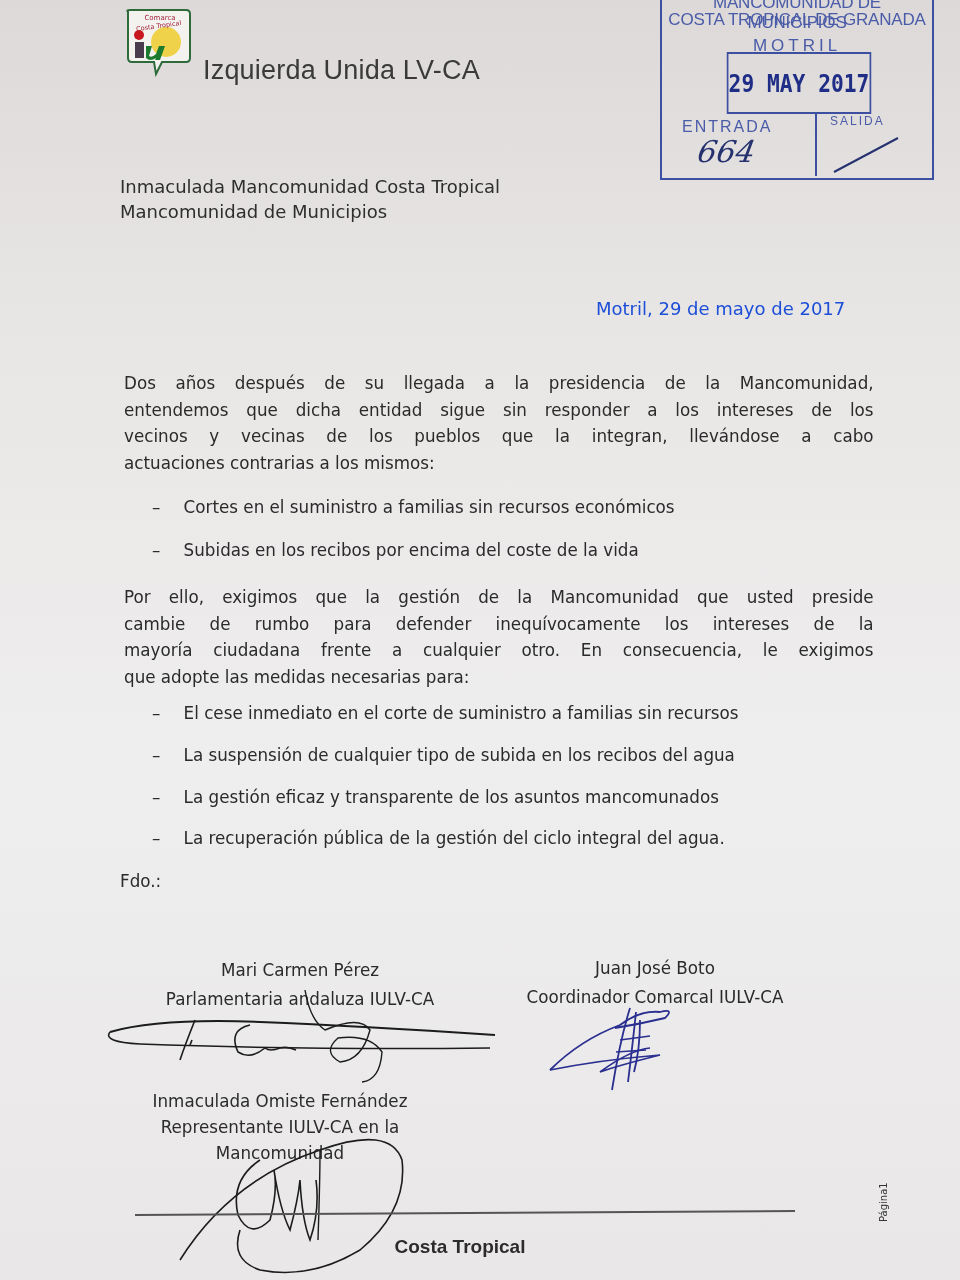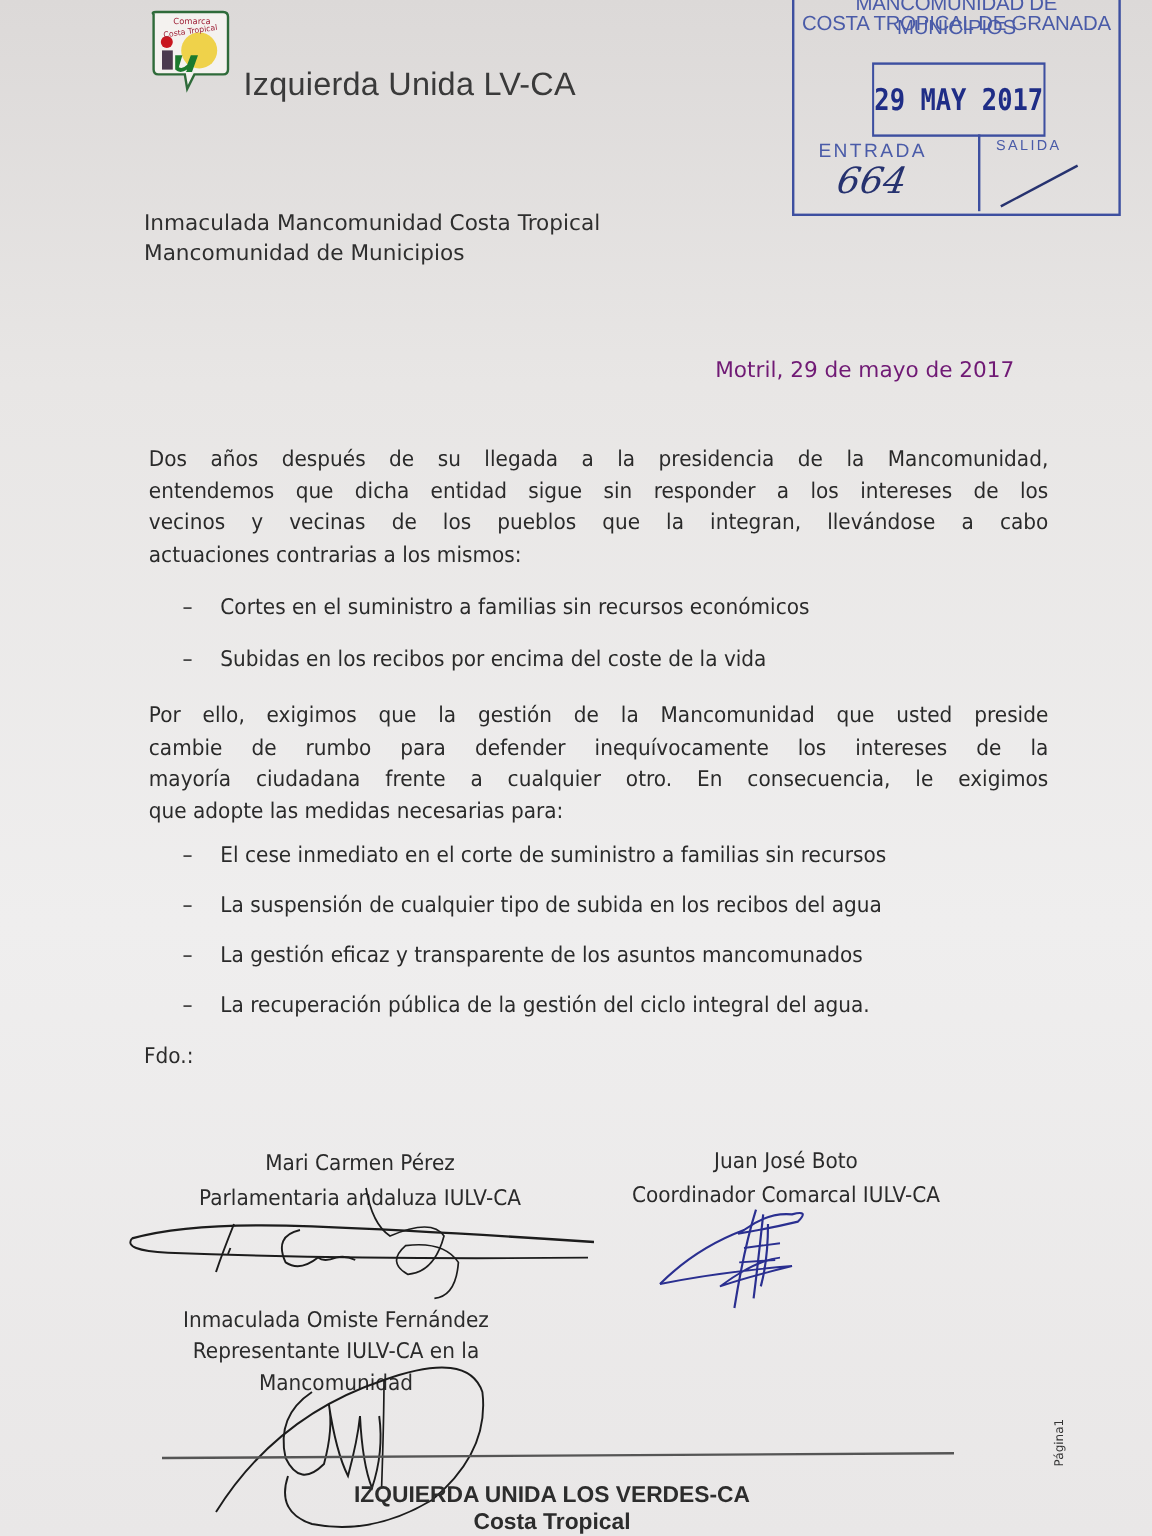--- a/index.html
+++ b/index.html
@@ -40,21 +40,21 @@
   .stamp .divider { position:absolute; left:153px; top:118px; width:2px; height:64px; background:#3d4fa0; }
   .stamp .entrada { position:absolute; left:20px; top:124px; font-size:16px; letter-spacing:2px; }
   .stamp .salida { position:absolute; left:168px; top:120px; font-size:12px; letter-spacing:2px; }
   .stamp .num {
     position:absolute; left:36px; top:140px; font-family:"DejaVu Serif", serif; font-style:italic;
     font-size:30px; color:#26326f; transform:skewX(-10deg);
   }
   .stamp .slash { position:absolute; left:152px; top:136px; }
 
   .addr { left:120px; top:174px; font-size:18px; line-height:25px; color:#2e2e2e; }
-  .date { left:596px; top:298px; font-size:18px; color:#701a75; }
+  .date { left:596px; top:298px; font-size:18px; color:#1d4ed8; }
 
   .body {
     left:124px; width:750px; font-family:"DejaVu Sans", sans-serif;
     font-size:18px; line-height:26.5px; text-align:justify; color:#2a2a2a;
     transform-origin:left top; transform:scaleX(0.93);
     width:806px;
   }
   .p1 { top:370px; }
   .p2 { top:584px; }
   .p1 span, .p2 span { display:block; text-align:justify; text-align-last:justify; }
@@ -86,20 +86,21 @@
     <path d="M24 38 L30 38 L27 48 Q30 50 34 46 L37 38 L43 38 L38 52 L33 52 L34 50 Q28 54 24 50 Z" fill="#1c7a2e"></path>
     <text x="38" y="12" font-size="7" fill="#a0243a" text-anchor="middle" font-family="DejaVu Sans, sans-serif">Comarca</text>
     <text x="37" y="20" font-size="6.5" fill="#a0243a" text-anchor="middle" font-family="DejaVu Sans, sans-serif" transform="rotate(-8 37 20)">Costa Tropical</text>
   </svg>
 </div>
 <div class="abs brand">Izquierda Unida LV-CA</div>
 
 <div class="abs stamp">
   <div class="l1">MANCOMUNIDAD DE MUNICIPIOS</div>
   <div class="l2">COSTA TROPICAL DE GRANADA</div>
+  <div class="l3">MOTRIL</div>
   <div class="datebox">29 MAY 2017</div>
   <div class="divider"></div>
   <div class="entrada">ENTRADA</div>
   <div class="salida">SALIDA</div>
   <div class="num">664</div>
   <svg class="slash" width="90" height="46">
     <path d="M20 42 L84 8" stroke="#26326f" stroke-width="2" fill="none"></path>
   </svg>
 </div>
 
@@ -175,17 +176,16 @@
 </svg>
 <svg class="sig" style="left:170px;top:1120px;" width="280" height="160">
   <path d="M10 140 Q60 60 150 30 Q220 5 232 40 Q238 90 190 130 Q140 160 90 150 Q60 140 70 110" stroke="#1c1c1c" stroke-width="1.6" fill="none"></path>
   <path d="M90 40 Q60 60 68 95 Q80 120 100 100 Q108 70 104 50 Q110 90 120 110 Q128 80 130 60 Q132 100 140 120 Q150 90 146 60" stroke="#1c1c1c" stroke-width="1.6" fill="none"></path>
   <path d="M150 30 Q150 60 148 120" stroke="#1c1c1c" stroke-width="1.4" fill="none"></path>
 </svg>
 
 <div class="abs rule"></div>
 
 <div class="abs footer">
-  <div>IZQUIERDA UNIDA LOS VERDES-CA</div>
   <div>Costa Tropical</div>
 </div>
 
 <div class="abs pagina">Página1</div>
 
 </body></html>

